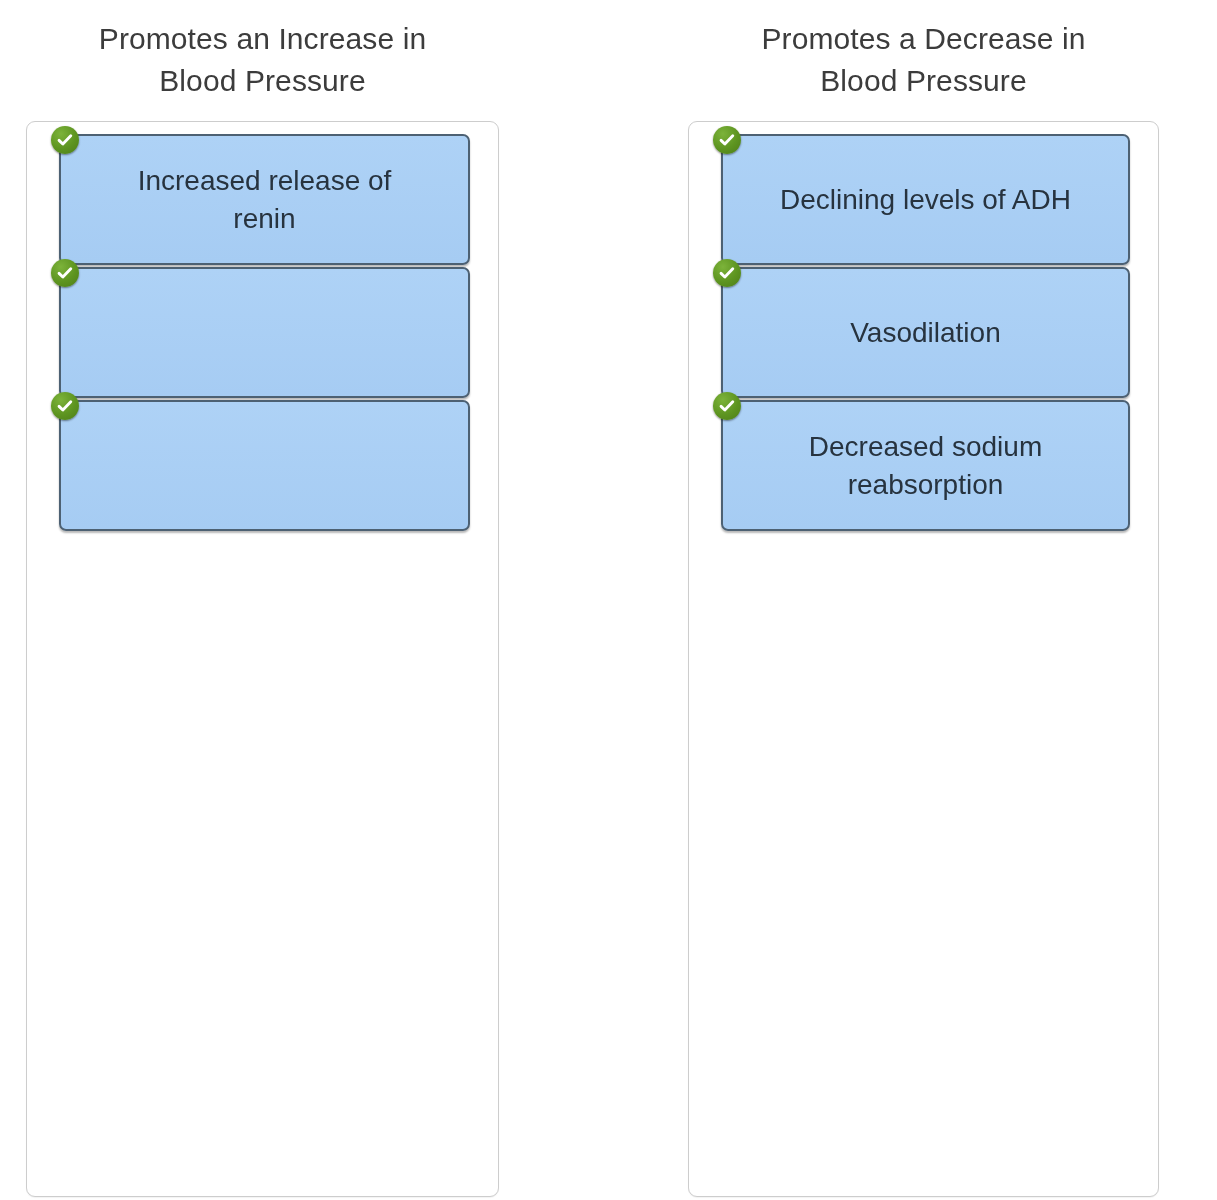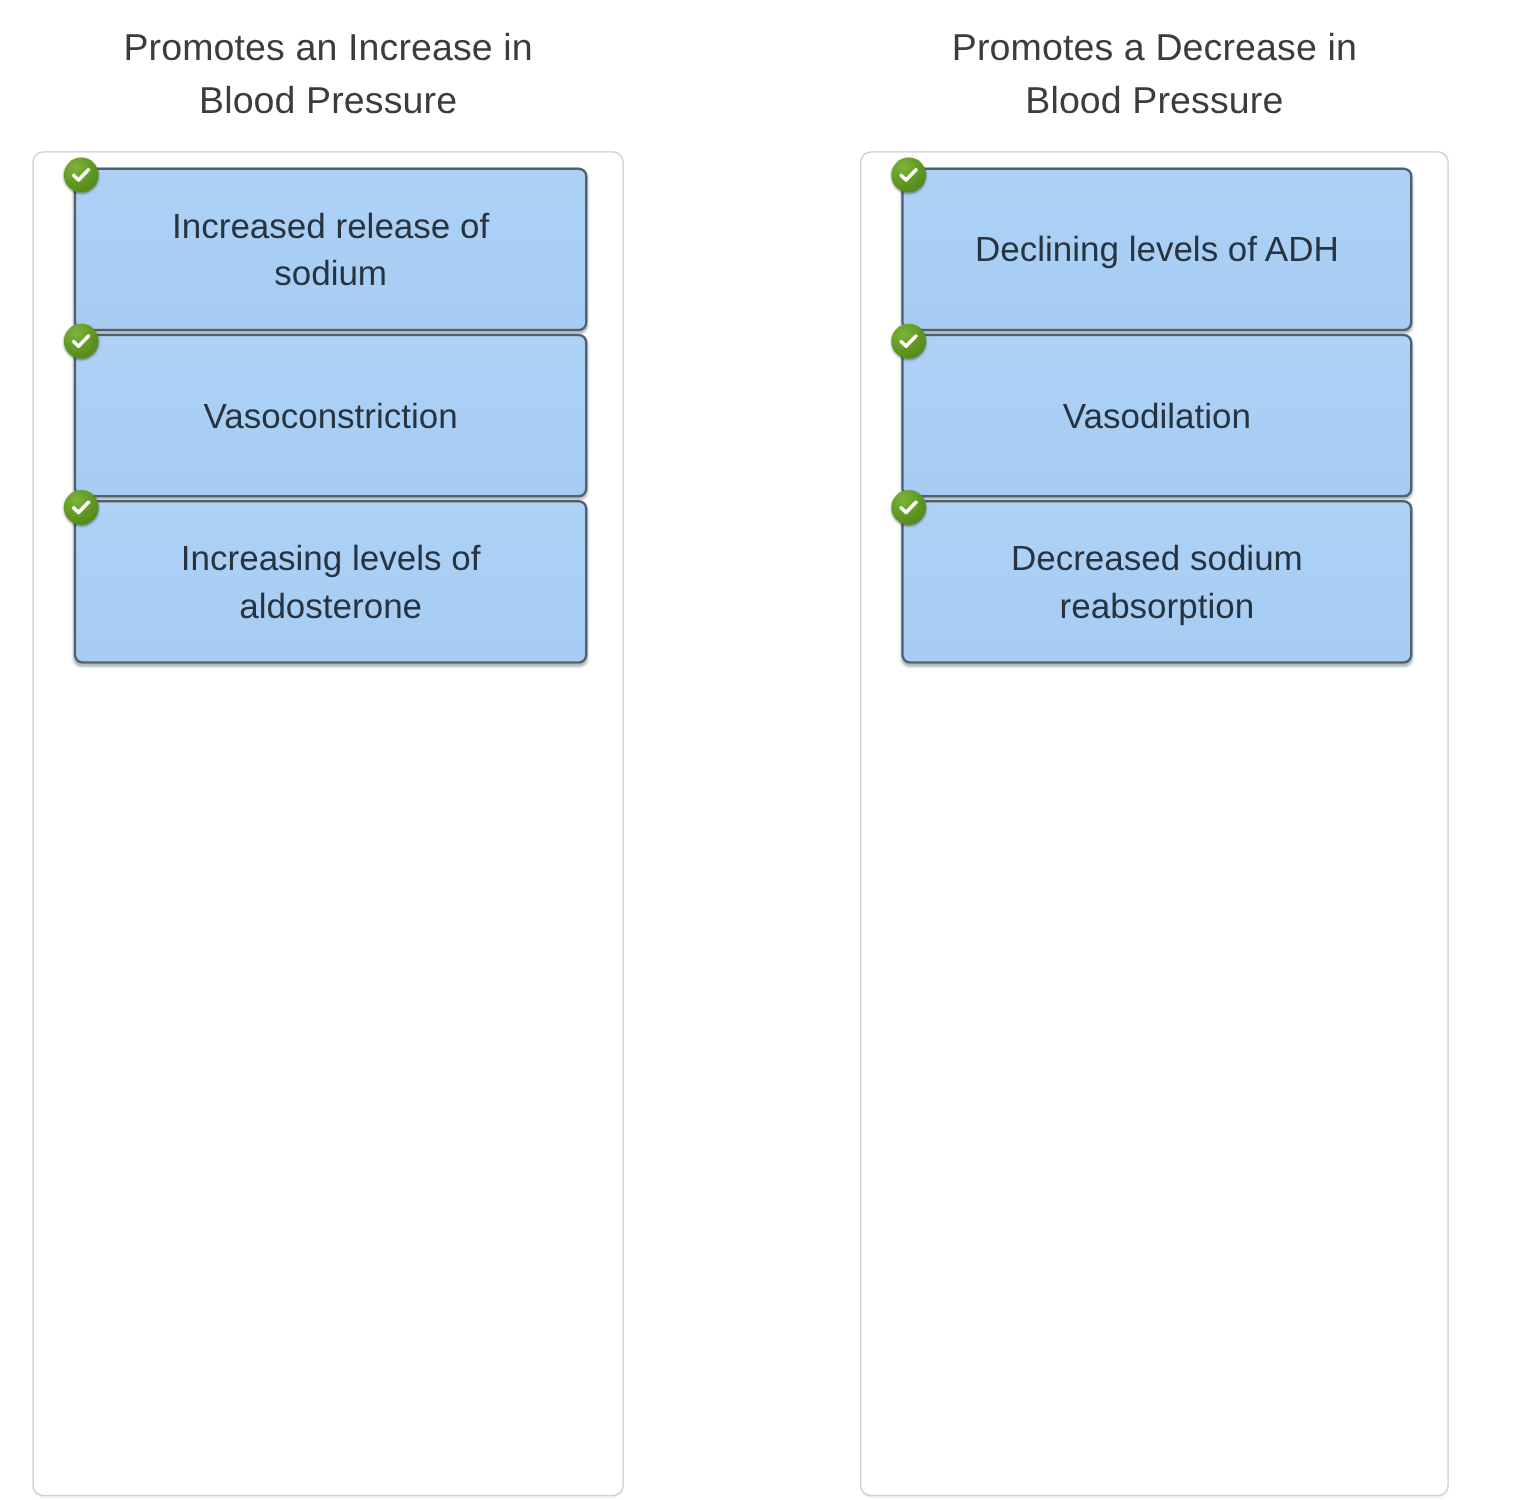--- a/index.html
+++ b/index.html
@@ -121,41 +121,38 @@
     <div class="dropzone">
       <div class="tile-stack">
 
         <div class="tile">
           <span class="check-badge">
             <svg viewBox="0 0 20 20" aria-hidden="true">
               <path d="M3.4 10.4 L7.6 14.4 L16.4 5.4" fill="none" stroke="#ffffff" stroke-width="3.2" stroke-linecap="round" stroke-linejoin="round"></path>
             </svg>
           </span>
           <span class="tile-label">Increased release of
-sodium</span>
+renin</span>
         </div>
 
         <div class="tile">
           <span class="check-badge">
             <svg viewBox="0 0 20 20" aria-hidden="true">
               <path d="M3.4 10.4 L7.6 14.4 L16.4 5.4" fill="none" stroke="#ffffff" stroke-width="3.2" stroke-linecap="round" stroke-linejoin="round"></path>
             </svg>
           </span>
-          <span class="tile-label">Vasoconstriction</span>
         </div>
 
 
         <div class="tile">
           <span class="check-badge">
             <svg viewBox="0 0 20 20" aria-hidden="true">
               <path d="M3.4 10.4 L7.6 14.4 L16.4 5.4" fill="none" stroke="#ffffff" stroke-width="3.2" stroke-linecap="round" stroke-linejoin="round"></path>
             </svg>
           </span>
-          <span class="tile-label">Increasing levels of
-aldosterone</span>
         </div>
 
       </div>
     </div>
   </div>
 
   <div class="column column-right">
     <div class="column-title">Promotes a Decrease in
 Blood Pressure</div>
 

